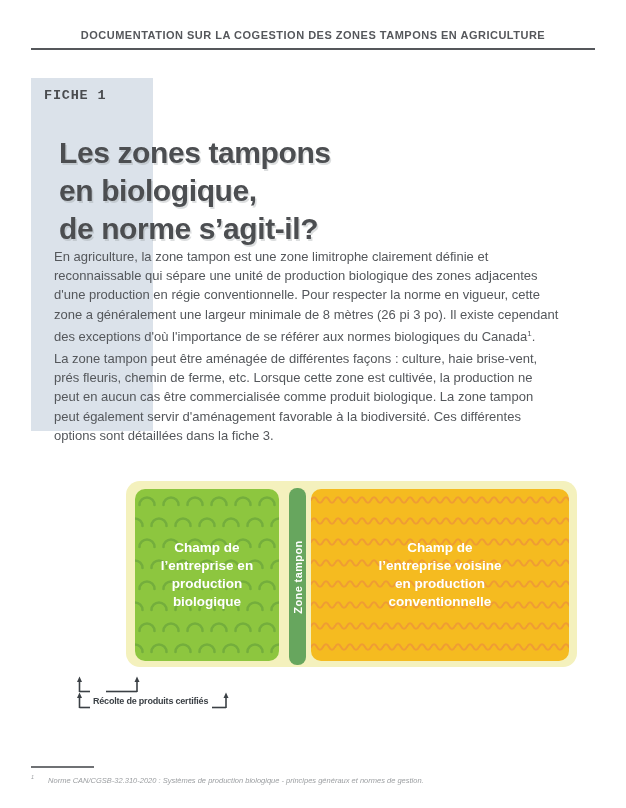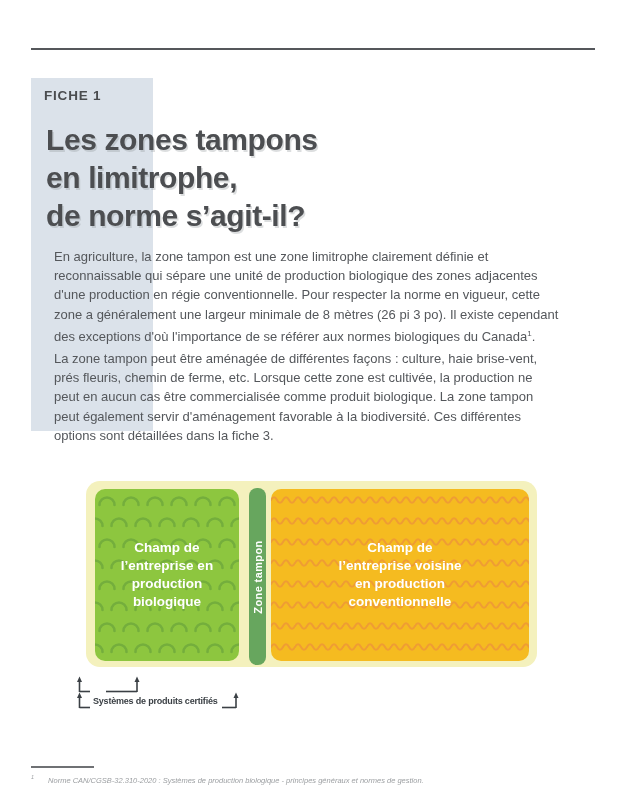--- a/index.html
+++ b/index.html
@@ -11,21 +11,21 @@
 
   .header-title {
     top:29px; left:31px; width:564px; text-align:center;
     font-size:11px; font-weight:bold; letter-spacing:0.5px; color:#55575b;
   }
   .header-rule { top:48px; left:31px; width:564px; height:2px; background:#55575b; }
 
   .fiche-block { left:31px; top:78px; width:122px; height:353px; background:#dbe2ea; }
   .fiche-label {
     left:44px; top:88px; font-size:13.5px; font-weight:bold;
-    letter-spacing:0.8px; color:#4a4c4f;
+    letter-spacing:0.8px; color:#4a4c4f;font-family:Liberation Mono, monospace;
   }
 
   .page-title {
     left:42px; top:117px; font-size:30px; line-height:38px; font-weight:bold;
     color:#4c4e51; letter-spacing:-0.4px;
     text-shadow:1.5px 1.5px 0 rgba(140,145,150,0.30);
   }
   .page-title span { display:block; }
 
   .body-para {
@@ -75,44 +75,45 @@
     font-size:7.5px; font-style:italic; color:#9b9ea1;
   }
   .footnote sup { font-size:5.5px; }
   .footnote .fn-text { margin-left:14px; }
 </style>
 </head>
 <body>
 
 <div class="page">
 
+  <div class="abs header-title">DOCUMENTATION SUR LA COGESTION DES ZONES TAMPONS EN AGRICULTURE</div>
   <div class="abs header-rule"></div>
 
   <div class="abs fiche-block"></div>
   <div class="abs fiche-label">FICHE 1</div>
 
-  <h1 class="abs page-title" style="margin:4px;">
+  <h1 class="abs page-title" style="margin:17px;">
     <span>Les zones tampons</span>
-    <span>en limitrophe,</span>
+    <span>en biologique,</span>
     <span>de norme s’agit-il?</span>
   </h1>
 
   <p class="abs body-para"><span>En agriculture, la zone tampon est une zone limitrophe clairement définie et
 reconnaissable qui sépare une unité de production biologique des zones adjacentes
 d'une production en régie conventionnelle. Pour respecter la norme en vigueur, cette
 zone a généralement une largeur minimale de 8 mètres (26 pi 3 po). Il existe cependant
 des exceptions d'où l'importance de se référer aux normes biologiques du Canada</span><sup>1</sup><span>.</span></p>
 
   <p class="abs body-para second">La zone tampon peut être aménagée de différentes façons : culture, haie brise-vent,
 prés fleuris, chemin de ferme, etc. Lorsque cette zone est cultivée, la production ne
 peut en aucun cas être commercialisée comme produit biologique. La zone tampon
 peut également servir d'aménagement favorable à la biodiversité. Ces différentes
 options sont détaillées dans la fiche 3.</p>
 
-  <div class="abs diagram" style="background-color: rgb(244, 241, 189);">
+  <div class="abs diagram" style="background-color: rgb(244, 241, 189); margin-left: 40px;">
 
     <div class="field field-green" style="background-color: rgb(141, 198, 63);">
       <svg class="pattern" width="144" height="172">
         <defs>
           <pattern id="arcs" width="24" height="42" patternUnits="userSpaceOnUse">
             <path d="M4.5 16 A7.5 7.5 0 0 1 19.5 16" fill="none" stroke-width="2.6" stroke-linecap="round" stroke="#74ae3c"></path>
             <path d="M-7.5 37 A7.5 7.5 0 0 1 7.5 37" fill="none" stroke-width="2.6" stroke-linecap="round" stroke="#74ae3c"></path>
             <path d="M16.5 37 A7.5 7.5 0 0 1 31.5 37" fill="none" stroke-width="2.6" stroke-linecap="round" stroke="#74ae3c"></path>
           </pattern>
         </defs>
@@ -159,21 +160,21 @@
     </svg>
   </div>
 
   <div class="abs legend-row second">
     <svg width="13" height="17">
       <line x1="2.5" y1="15.5" x2="13" y2="15.5" stroke-width="1.6" stroke="#3b4045"></line>
       <line x1="2.5" y1="16" x2="2.5" y2="5" stroke-width="1.6" stroke="#3b4045"></line>
       <polygon points="0,6 5,6 2.5,0.5" fill="#3b4045"></polygon>
     </svg>
     <div class="legend-gap-c"></div>
-    <span class="legend-text">Systèmes de produits certifiés</span>
+    <span class="legend-text">Récolte de produits certifiés</span>
     <div class="legend-gap-d"></div>
     <svg width="20" height="17">
       <line x1="0" y1="15.5" x2="14" y2="15.5" stroke-width="1.6" stroke="#3b4045"></line>
       <line x1="14" y1="16" x2="14" y2="5" stroke-width="1.6" stroke="#3b4045"></line>
       <polygon points="11.5,6 16.5,6 14,0.5" fill="#3b4045"></polygon>
     </svg>
   </div>
 
   <div class="abs footnote-rule"></div>
   <div class="abs footnote"><sup>1</sup><span class="fn-text">Norme CAN/CGSB-32.310-2020 : Systèmes de production biologique - principes généraux et normes de gestion.</span></div>

